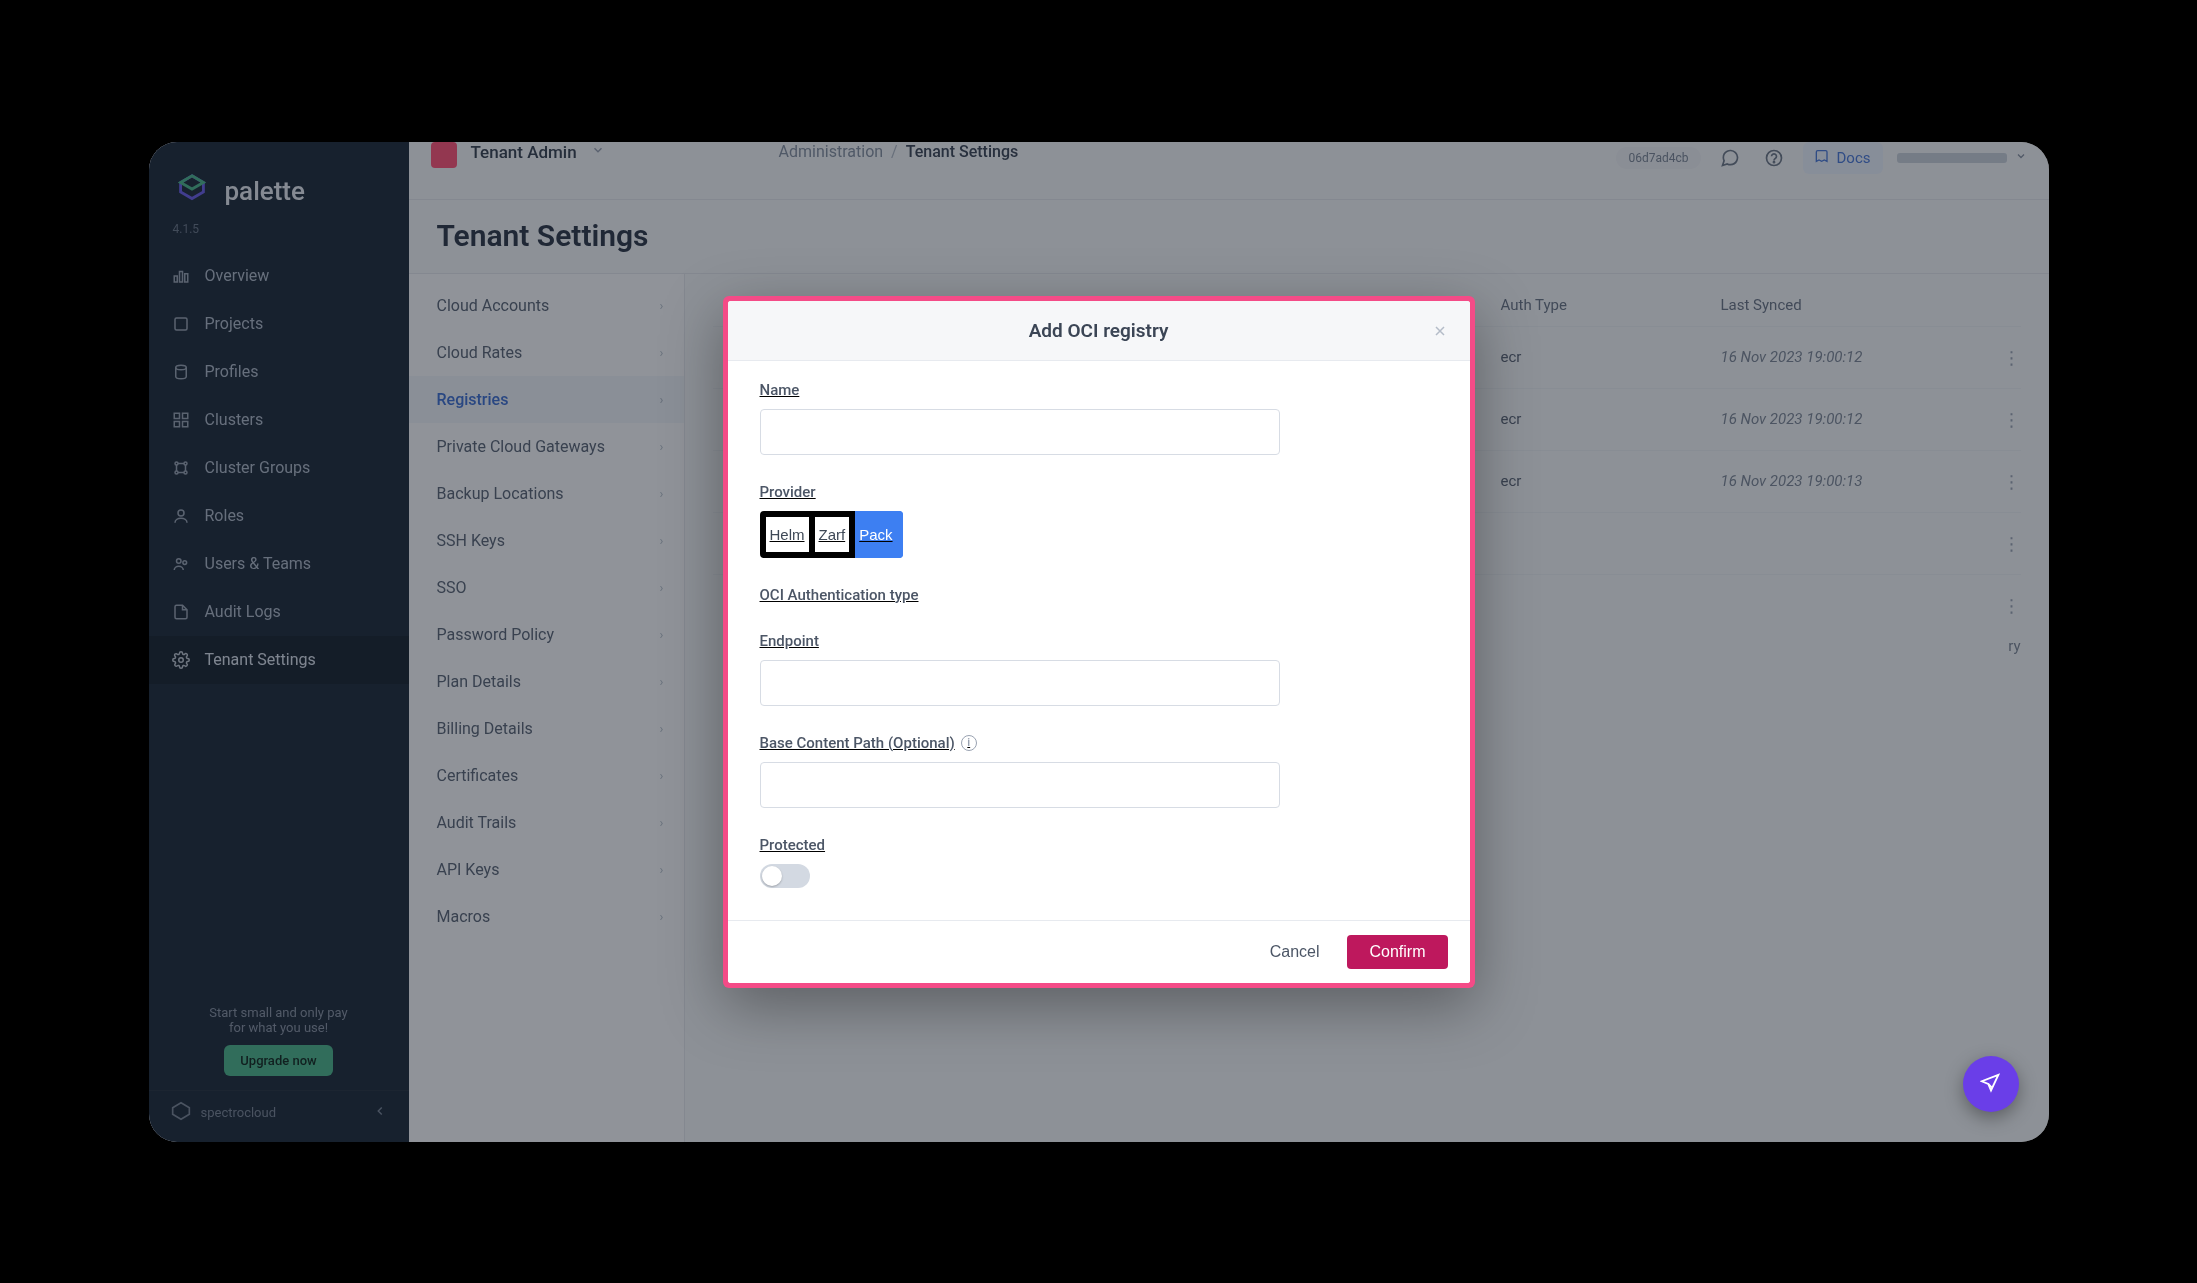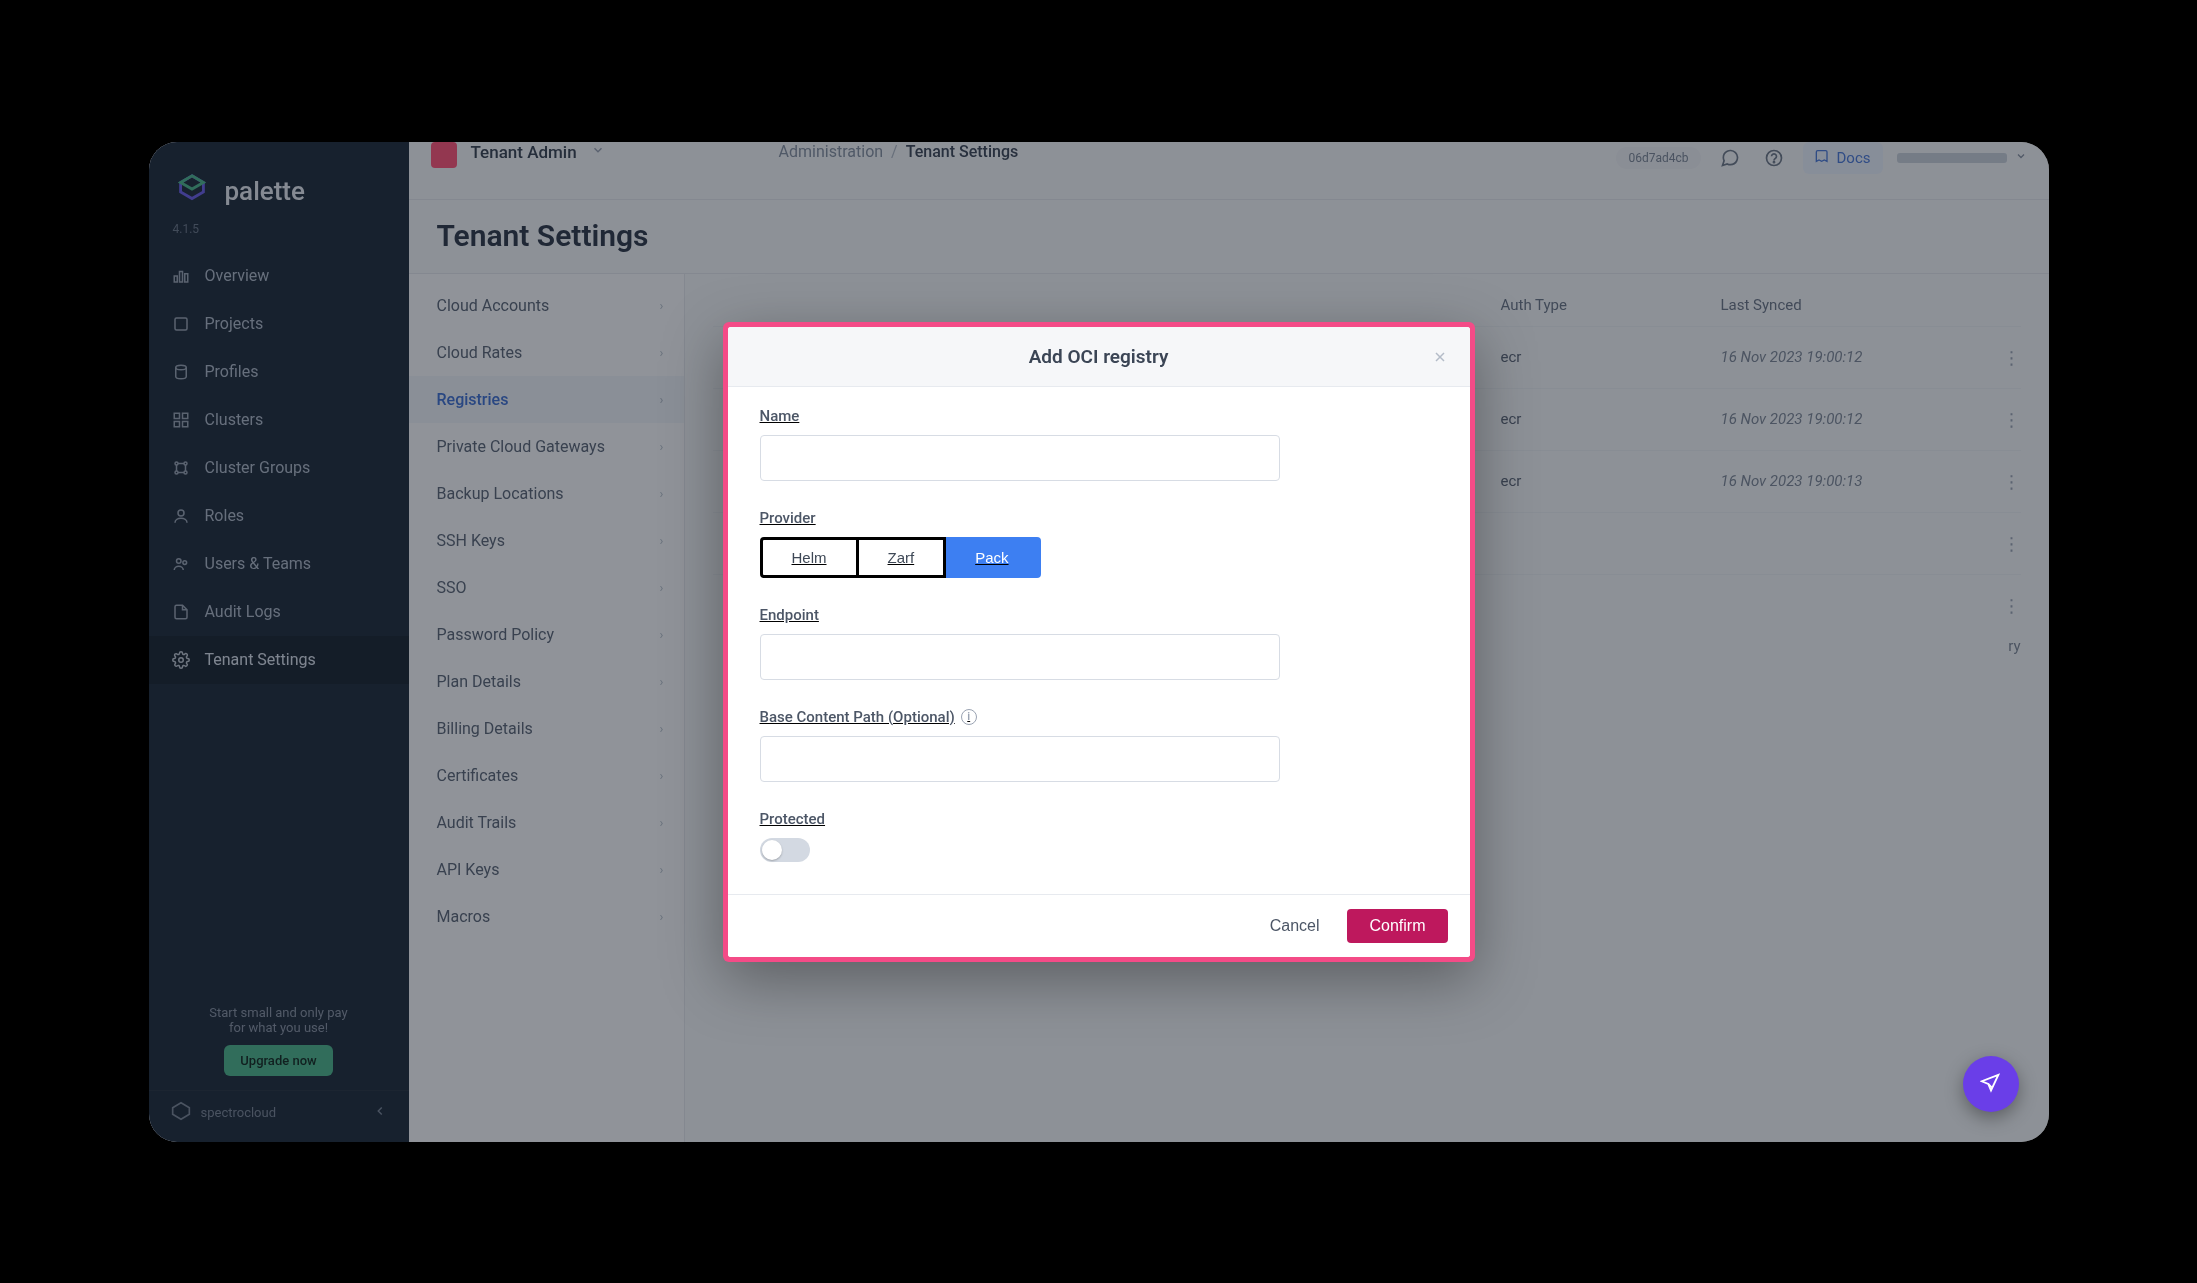--- a/index.html
+++ b/index.html
@@ -168,22 +168,22 @@
       width: 520px;
       height: 46px;
       border:1px solid #d7dce4;
       border-radius:4px;
       background:#fff;
       padding: 0 12px;
       font-size:15px;
     }
     .seg-group { display:flex; }
     .seg-btn {
-      padding: 9px 29px;
-      border:3px solid #000000;
+      padding: 9px 4px;
+      border:6px solid #000000;
       background:#fff;
       font-size:15px;
       color:#3e4856;
       cursor:pointer;
     }
     .seg-btn:first-child { border-radius:4px 0 0 4px; }
     .seg-btn:last-child { border-radius:0 4px 4px 0; }
     .seg-btn + .seg-btn { border-left:none; }
     .seg-btn.selected { background:#3d7ff2; color:#fff; border-color:#3d7ff2; }
     .field-block { margin-bottom: 28px; text-decoration: underline; }
@@ -523,20 +523,21 @@
           </div>
           <div class="field-block">
             <div class="field-label">Provider</div>
             <div class="seg-group">
               <button class="seg-btn">Helm</button>
               <button class="seg-btn">Zarf</button>
               <button class="seg-btn selected">Pack</button>
             </div>
           </div>
           <div class="field-block">
+            <div class="field-label">OCI Authentication type</div>
           </div>
           <div class="field-block">
             <div class="field-label">Endpoint</div>
             <input class="text-input" value="" style="">
           </div>
           <div class="field-block">
             <div class="field-label">
               <span>Base Content Path (Optional)</span>
               <span class="info-icon">i</span>
             </div>

